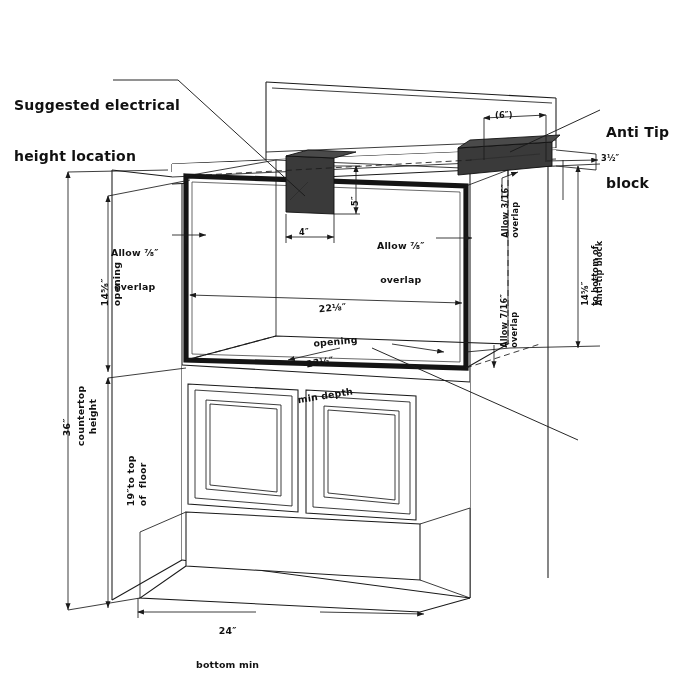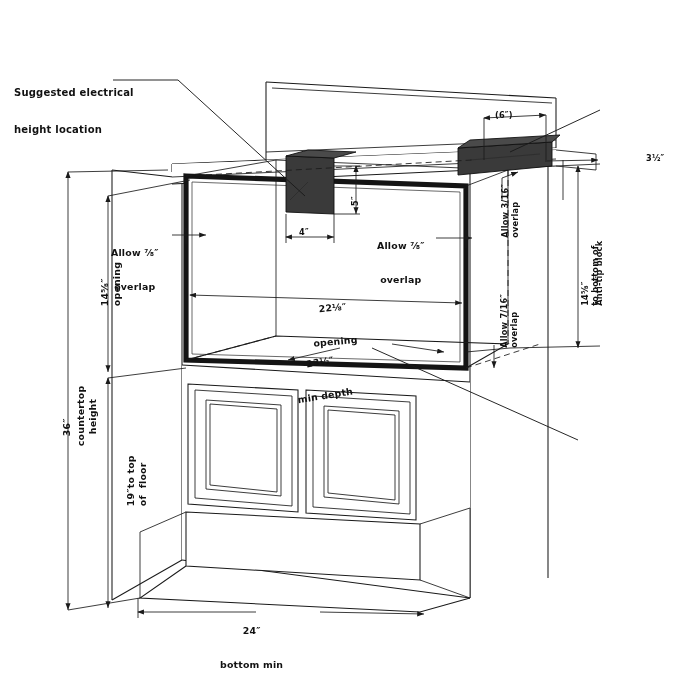--- a/index.html
+++ b/index.html
@@ -39,21 +39,21 @@
   .lbl {
     position: absolute;
     font-family: "DejaVu Sans", sans-serif;
     color: #111111;
     font-weight: 700;
     letter-spacing: 0.2px;
     white-space: pre;
     line-height: 1.22;
     font-size: 9.4px;
   }
-  .lbl.note { font-size: 10px; }
+  .lbl.note { font-size: 14px; }
   .lbl.small { font-size: 8.2px; }
   .rot90  { transform: rotate(-90deg); transform-origin: 0 0; }
   .rotd2  { transform: rotate(-9deg); transform-origin: 0 0; }
   .rotd3  { transform: rotate(-5deg); transform-origin: 0 0; }
   .ctr { text-align: center; }
 </style>
 </head>
 <body>
 
 <div id="sheet">
@@ -233,25 +233,29 @@
       <path class="dash" d="M508,170 L508,344"></path>
       <path class="dash" d="M186,360 L276,336"></path>
     </g>
   </svg>
 
   <div class="lbl note" style="left:14px; top:63px;">
     <div>Suggested electrical</div>
     <div>height location</div>
   </div>
 
+  <div class="lbl note" style="left:606px; top:90px;">
+    <div>Anti Tip</div>
+    <div>block</div>
+  </div>
 
 
   <div class="lbl small" style="left:495px; top:110px;">(6″)</div>
 
-  <div class="lbl small" style="left:601px; top:153px;margin-left:45px;">3½″</div>
+  <div class="lbl small" style="left:601px; top:153px;">3½″</div>
 
   <div class="lbl small" style="left:299px; top:227px;">4″</div>
 
   <div class="lbl small rot90" style="left:350px; top:206px;">5″</div>
 
   <div class="lbl ctr" style="left:111px; top:224px;">
     <div>Allow ⅞″</div>
     <div>overlap</div>
   </div>
 
@@ -303,18 +307,18 @@
     <span>height</span>
   </div>
 
   <div class="lbl rot90" style="left:114px; top:520px;">
     <span>19″to top</span>
   </div>
   <div class="lbl rot90" style="left:126px; top:520px;">
     <span>of  floor</span>
   </div>
 
-  <div class="lbl ctr" style="left:196px; top:602px;margin-left:24px;">
+  <div class="lbl ctr" style="left:196px; top:602px;">
     <div>24″</div>
     <div>bottom min</div>
   </div>
 
 </div>
 
 </body></html>

